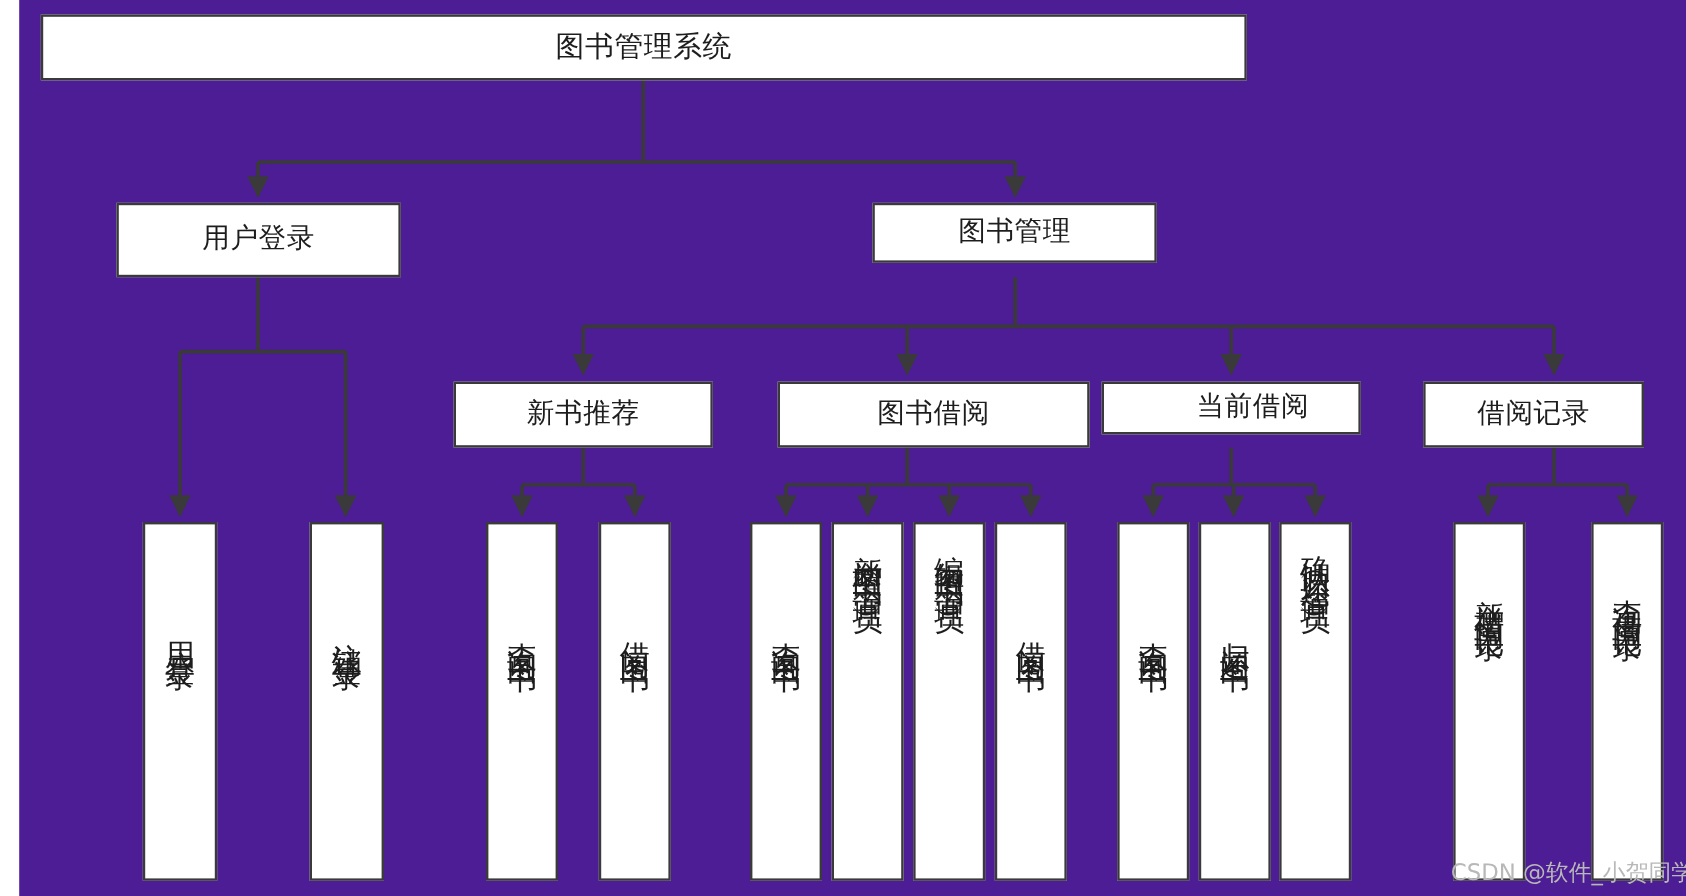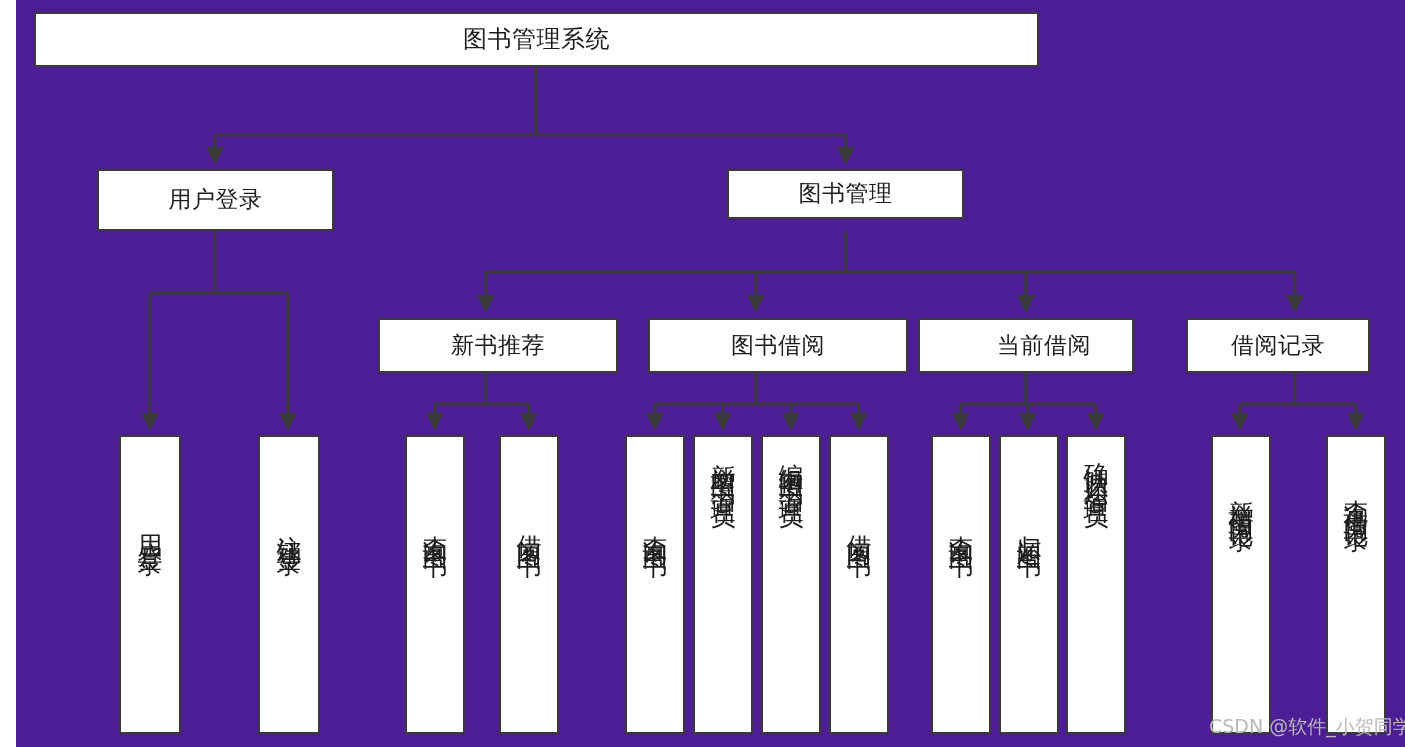--- a/index.html
+++ b/index.html
@@ -135,29 +135,29 @@
   </div>
 
   <div class="node horiz" style="left:81px; top:169px; width:237px; height:62px;">
     <span class="label">用户登录</span>
   </div>
 
   <div class="node horiz" style="left:711px; top:169px; width:237px; height:50px;">
     <span class="label">图书管理</span>
   </div>
 
-  <div class="node horiz" style="left:362px; top:318px; width:240px; height:55px;">
+  <div class="node horiz" style="left:362px; top:318px; width:216px; height:55px;">
     <span class="label">新书推荐</span>
   </div>
 
   <div class="node horiz" style="left:632px; top:318px; width:260px; height:55px;">
     <span class="label">图书借阅</span>
   </div>
 
-  <div class="node horiz" style="left:902px; top:318px; width:216px; height:55px;padding-left:36px;">
+  <div class="node horiz" style="left:902px; top:318px; width:216px; height:44px;padding-left:36px;">
     <span class="label">当前借阅</span>
   </div>
 
   <div class="node horiz" style="left:1170px; top:318px; width:184px; height:55px;">
     <span class="label">借阅记录</span>
   </div>
 
   <div class="node vert" style="left:103px; top:435px; width:62px; height:299px; padding-top:78px;">
     <span class="label">用户登录</span>
   </div>

